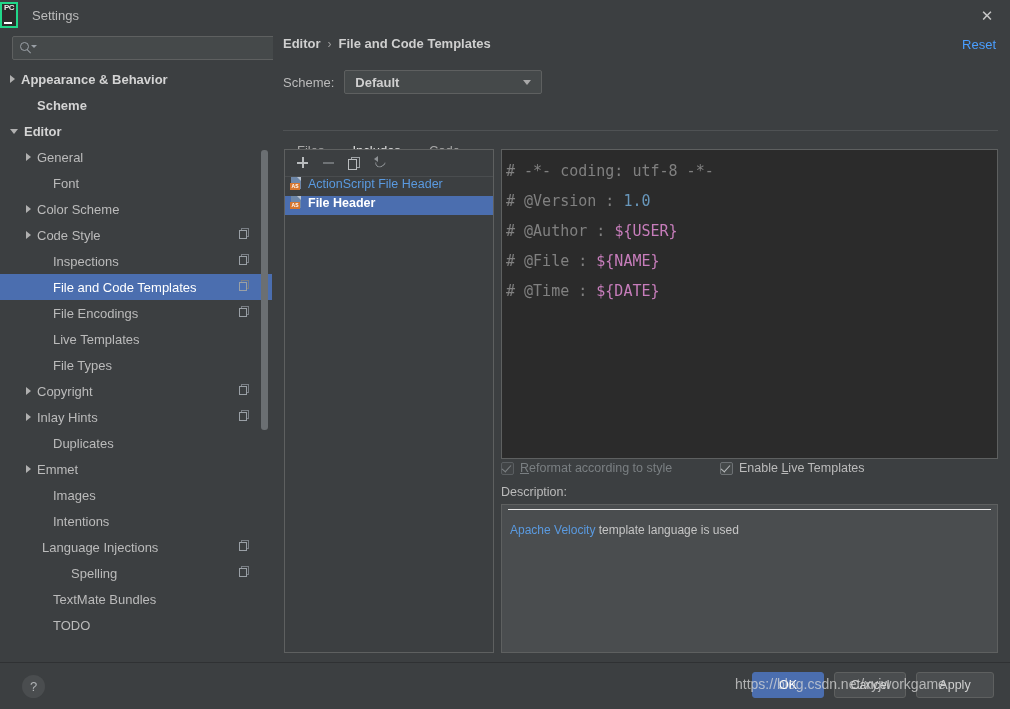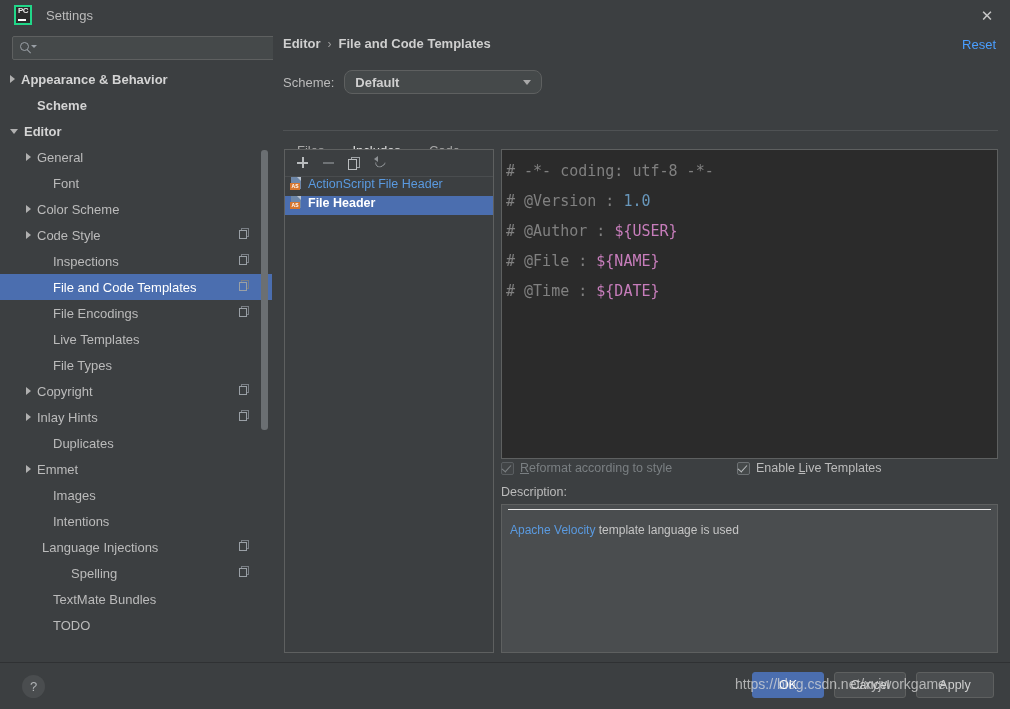--- a/index.html
+++ b/index.html
@@ -16,21 +16,21 @@
     color: #bbbbbb;
   }
 
   
   .titlebar {
     position: absolute; left: 0; top: 0; width: 1010px; height: 30px;
     background: #3c3f41;
     display: flex; align-items: center;
   }
   .pc-logo {
-    width: 18px; height: 20px; margin-left: 14px;
+    width: 18px; height: 26px; margin-left: 0;
     background: #2b2b2b; border: 2px solid #21d789;
     position: relative;
   }
   .pc-logo .pc-text {
     position: absolute; left: 0; top: -1px; width: 100%;
     text-align: center; font-size: 8px; font-weight: bold;
     color: #e8e8e8; letter-spacing: -0.5px;
     font-family: "Liberation Sans", sans-serif;
   }
   .pc-logo .pc-bar {
@@ -150,21 +150,21 @@
     position: absolute; right: 14px; top: 7px;
     font-size: 13px; color: #4a9eff; cursor: pointer;
   }
   .scheme-row {
     position: absolute; left: 10px; top: 40px;
     display: flex; align-items: center; gap: 10px;
   }
   .scheme-label { font-size: 13px; color: #bbbbbb; }
   .scheme-select {
     width: 198px; height: 24px;
-    background: #45494a; border: 1px solid #5e6060; border-radius: 8px;
+    background: #45494a; border: 1px solid #5e6060; border-radius: 2px;
     display: flex; align-items: center; cursor: pointer;
   }
   .scheme-value {
     flex: 1; padding-left: 10px; font-size: 13px;
     font-weight: bold; color: #cfcfcf;
   }
   .scheme-caret {
     width: 0; height: 0; margin-right: 10px;
     border-left: 4px solid transparent; border-right: 4px solid transparent;
     border-top: 5px solid #a9a9a9;
@@ -574,21 +574,21 @@
         <div class="code-line"><span class="tok-c"># @Time : </span><span class="tok-v">${DATE}</span></div>
       </div>
 
     <div class="cb-row">
       <div class="cb-item disabled" style="left:0; top:0;">
         <span class="cbox">
             <span class="tick"></span>
           </span>
         <span><span class="mn">R</span><span>eformat according to style</span></span>
       </div>
-      <div class="cb-item enabled" style="left:236px; top:0;">
+      <div class="cb-item enabled" style="left:219px; top:0;">
         <span class="cbox">
             <span class="tick"></span>
           </span>
         <span><span>Enable </span><span class="mn">L</span><span>ive Templates</span></span>
       </div>
     </div>
 
     <div class="desc-label">Description:</div>
     <div class="desc-box">
       <div class="desc-rule"></div>

